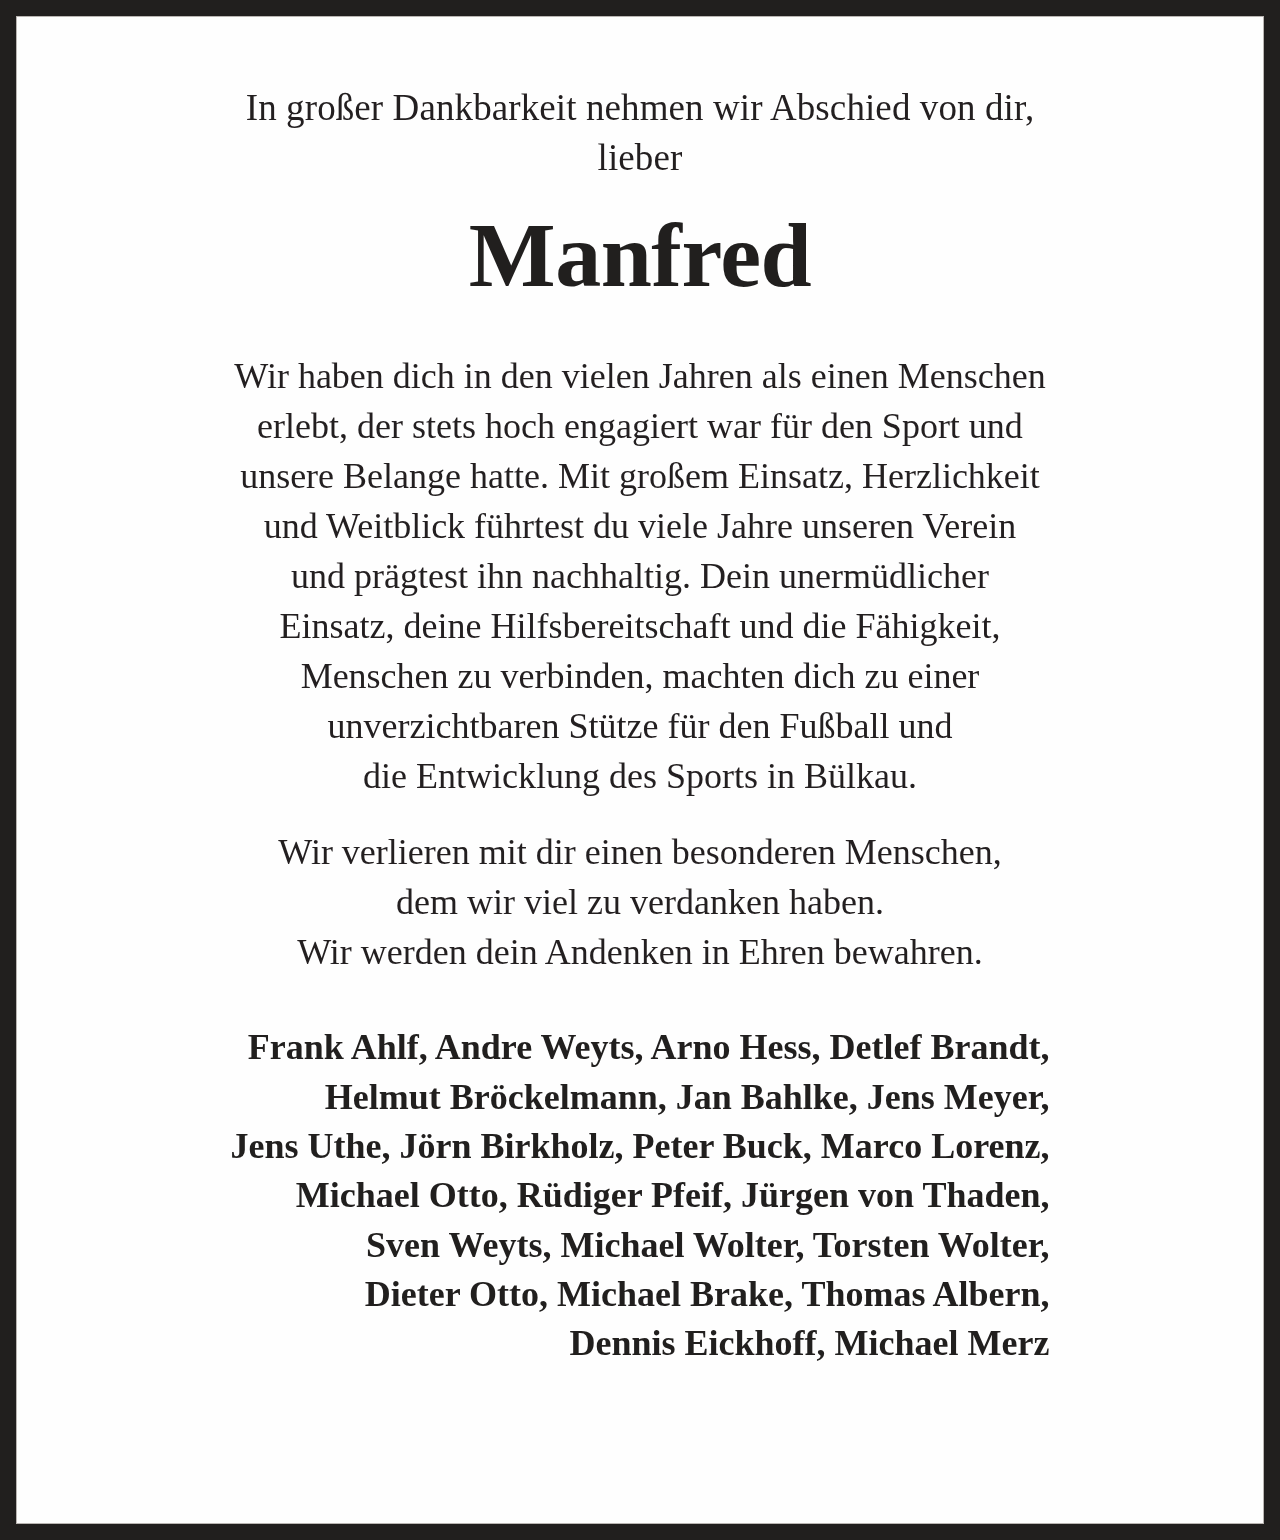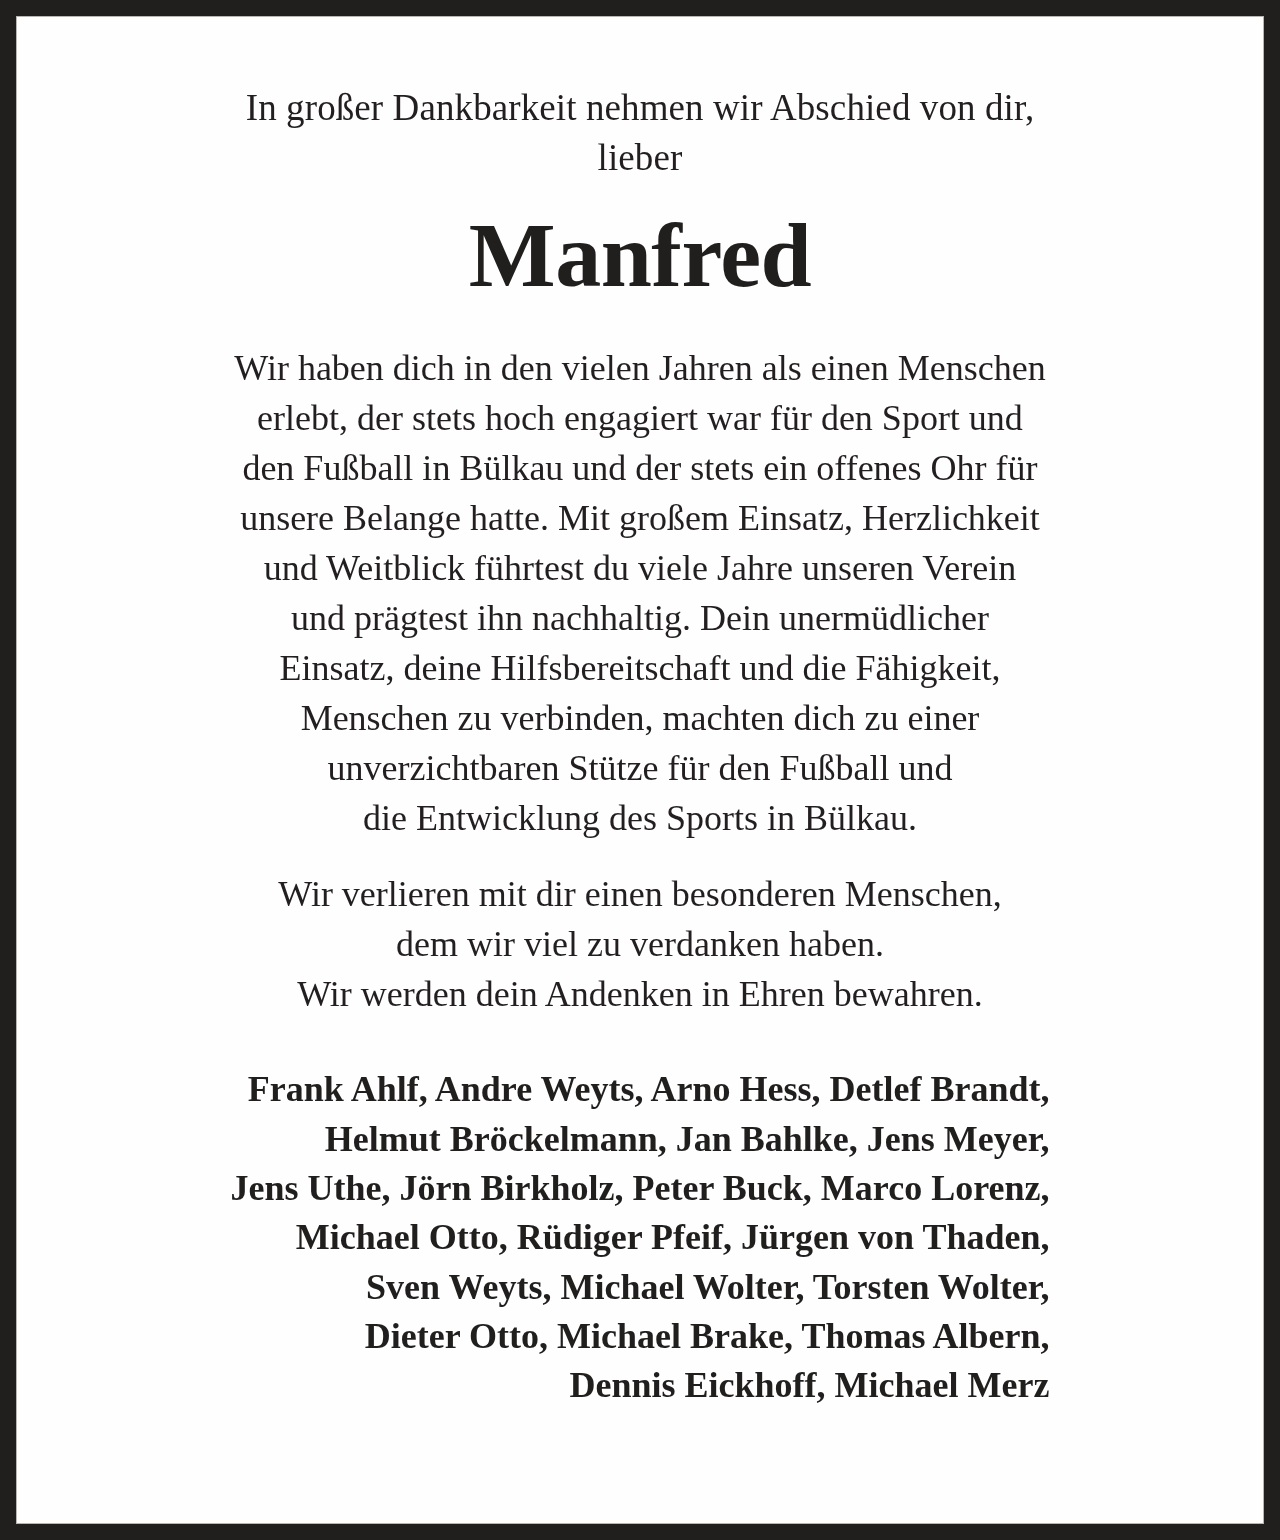--- a/index.html
+++ b/index.html
@@ -45,21 +45,21 @@
     margin: 0;
   }
 
   .deceased-name {
     font-family: "Liberation Serif", "DejaVu Serif", serif;
     font-size: 92px;
     line-height: 1.08;
     font-weight: 700;
     color: #211f1e;
     text-align: left;
-    margin: 22px 0 4px 0;
+    margin: 22px 0 12px 0;
     letter-spacing: -0.5px;
   }
 
   .tribute-block {
     font-family: "Liberation Serif", "DejaVu Serif", serif;
     font-size: 36px;
     line-height: 1.39;
     color: #231f20;
     text-align: center;
     font-weight: 400;
@@ -100,21 +100,20 @@
     <div class="intro-line">
       <span class="text-row">In großer Dankbarkeit nehmen wir Abschied von dir,</span>
       <span class="text-row">lieber</span>
     </div>
 
     <h1 class="deceased-name">Manfred</h1>
 
     <div class="tribute-block first-tribute">
       <span class="text-row">Wir haben dich in den vielen Jahren als einen Menschen</span>
       <span class="text-row">erlebt, der stets hoch engagiert war für den Sport und</span>
-      <span class="text-row">den Fußball in Bülkau und der stets ein offenes Ohr für</span>
       <span class="text-row">unsere Belange hatte. Mit großem Einsatz, Herzlichkeit</span>
       <span class="text-row">und Weitblick führtest du viele Jahre unseren Verein</span>
       <span class="text-row">und prägtest ihn nachhaltig. Dein unermüdlicher</span>
       <span class="text-row">Einsatz, deine Hilfsbereitschaft und die Fähigkeit,</span>
       <span class="text-row">Menschen zu verbinden, machten dich zu einer</span>
       <span class="text-row">unverzichtbaren Stütze für den Fußball und</span>
       <span class="text-row">die Entwicklung des Sports in Bülkau.</span>
     </div>
 
     <div class="tribute-block second-tribute">

